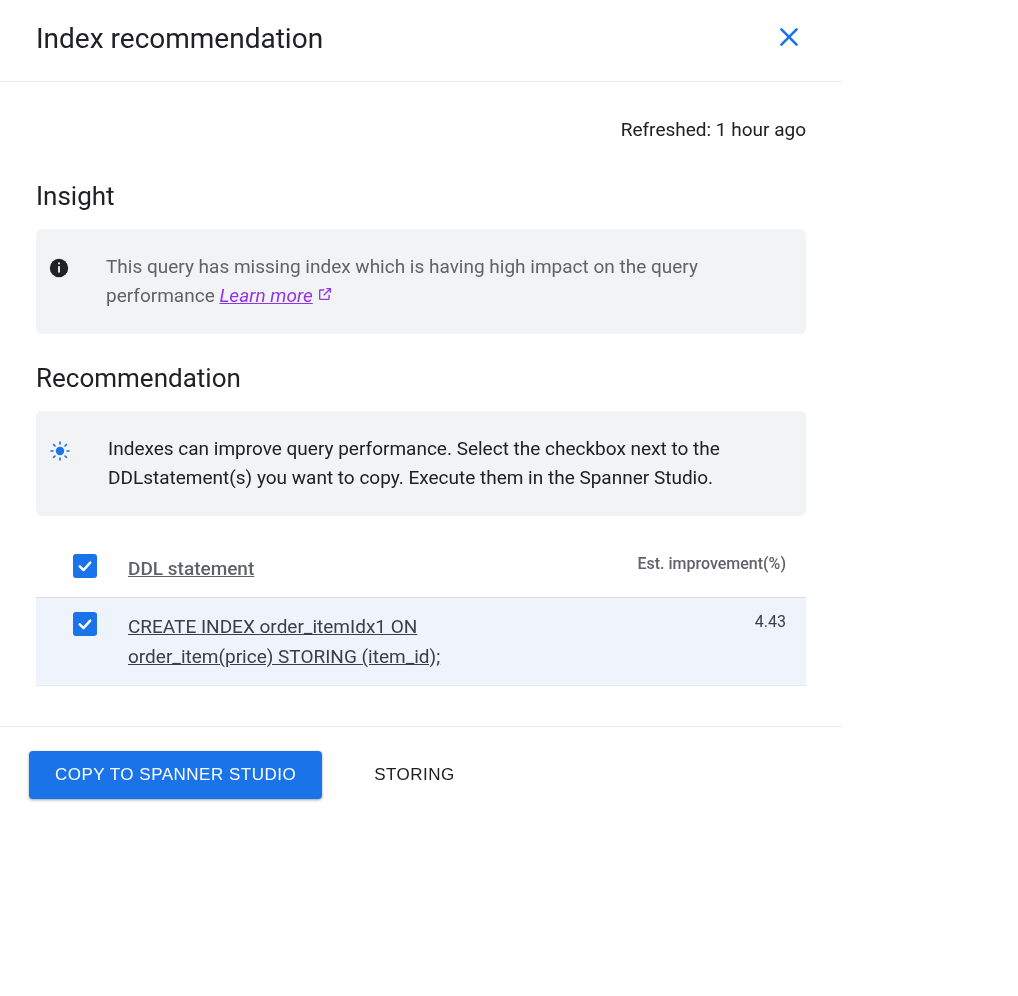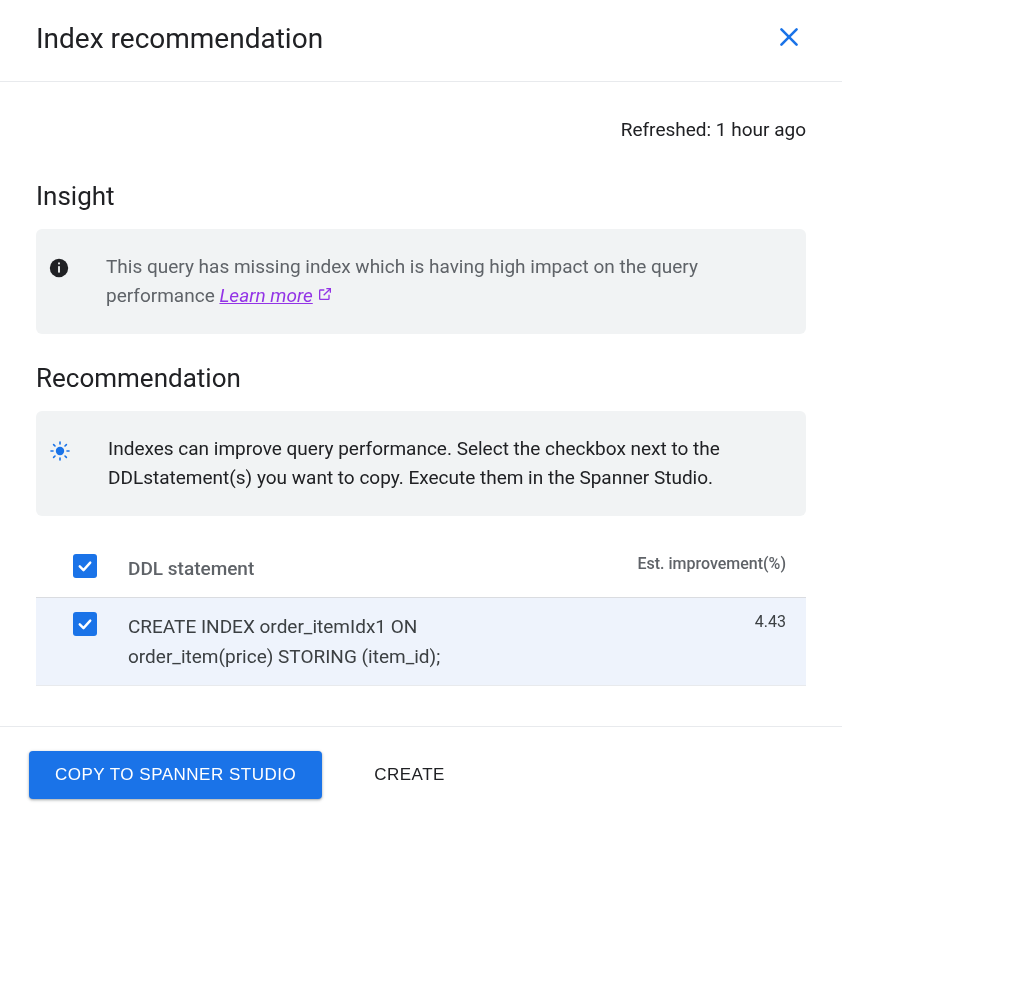--- a/index.html
+++ b/index.html
@@ -99,21 +99,21 @@
     gap: 28px;
   }
   .thead {
     border-bottom: 1px solid #dadce0;
   }
   .trow {
     background: #eef3fc;
     align-items: flex-start;
   }
   .col-check { flex: 0 0 30px; display:flex; align-items:center; justify-content:center; }
-  .col-ddl   { flex: 1 1 auto; font-size: 19px; color:#3c4043; line-height:1.55; padding-right:12px;}
+  .col-ddl   { flex: 1 1 auto; font-size: 19px; color:#3c4043; line-height:1.55; padding-right:12px;text-decoration:underline;}
   .col-imp   { flex: 0 0 220px; text-align: right; font-size: 16px; color:#3c4043; }
   .thead .col-ddl, .thead .col-imp { color:#5f6368; font-weight:500; }
   .checkbox {
     width: 24px; height: 24px;
     border-radius: 3px;
     background: #1a73e8;
     display:flex; align-items:center; justify-content:center;
     cursor:pointer;
   }
   .checkbox svg { width:18px; height:18px; color:#fff; }
@@ -227,15 +227,15 @@
           </div>
         </div>
         <div class="col-ddl">CREATE INDEX order_itemIdx1 ON order_item(price) STORING (item_id);</div>
         <div class="col-imp">4.43</div>
       </div>
     </div>
   </div>
 
   <div class="footer">
     <button class="btn-primary">COPY TO SPANNER STUDIO</button>
-    <button class="btn-text">CREATE</button>
+    <button class="btn-text">STORING</button>
   </div>
 </div>
 
 </body></html>

